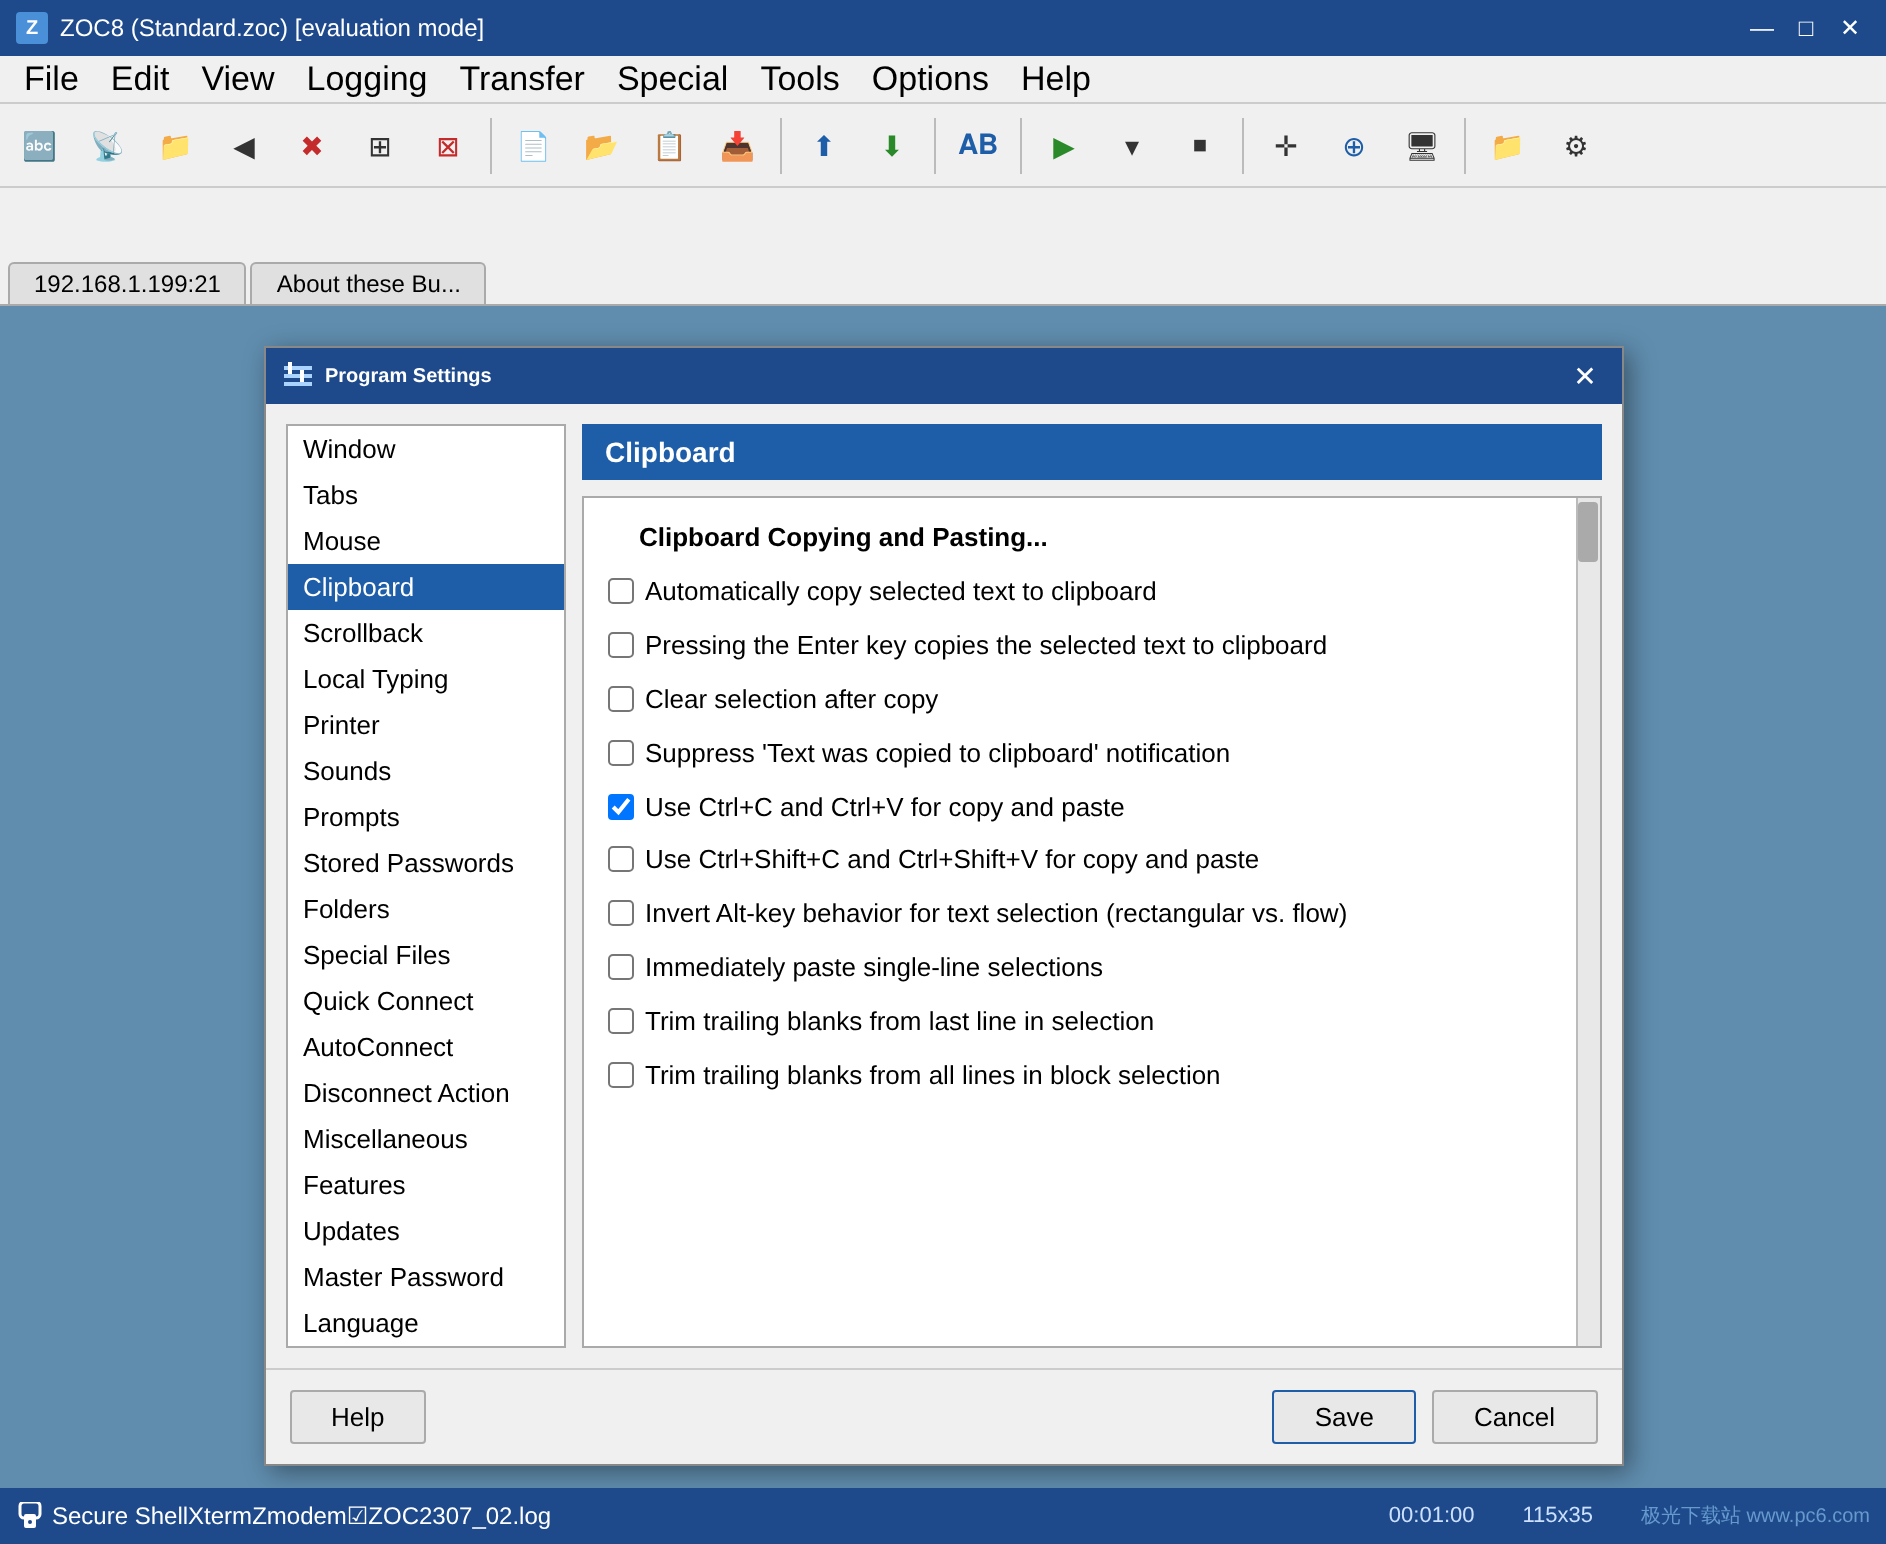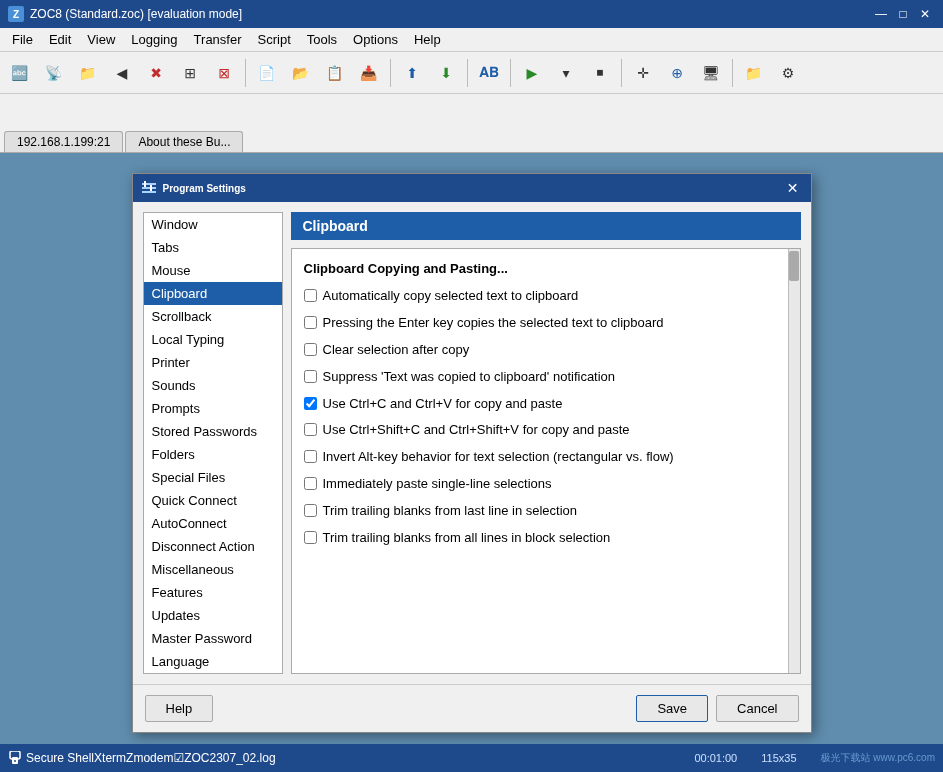--- a/index.html
+++ b/index.html
@@ -78,21 +78,21 @@
       height: 24px;
       display: flex;
       align-items: center;
       padding: 0 4px;
       border-bottom: 1px solid #ccc;
       flex-shrink: 0;
     }
     .menu-item {
       padding: 3px 8px;
       cursor: pointer;
-      font-size: 13px;
+      font-size: 17px;
       color: #000;
     }
 
     
     .toolbar {
       background: #f0f0f0;
       height: 42px;
       display: flex;
       align-items: center;
       padding: 2px 4px;
@@ -253,20 +253,21 @@
       border: 1px solid #aaa;
       flex: 1;
       padding: 12px;
       overflow-y: auto;
     }
     .panel-section-title {
       font-size: 13px;
       font-weight: bold;
       color: #000;
       margin-bottom: 12px;
+      margin-left: 16px;
     }
     .checkbox-row {
       display: flex;
       align-items: flex-start;
       margin-bottom: 10px;
       gap: 6px;
     }
     .checkbox-row input[type="checkbox"] {
       margin-top: 1px;
       flex-shrink: 0;
@@ -377,21 +378,21 @@
       <button class="title-btn close">✕</button>
     </div>
   </div>
 
   <div class="menu-bar">
     <div class="menu-item">File</div>
     <div class="menu-item">Edit</div>
     <div class="menu-item">View</div>
     <div class="menu-item">Logging</div>
     <div class="menu-item">Transfer</div>
-    <div class="menu-item">Script</div>
+    <div class="menu-item">Special</div>
     <div class="menu-item">Tools</div>
     <div class="menu-item">Options</div>
     <div class="menu-item">Help</div>
   </div>
 
   <div class="toolbar">
     <button class="toolbar-btn">
         <span class="tb-icon tb-icon-blue">🔤</span>
       </button>
     <button class="toolbar-btn">

